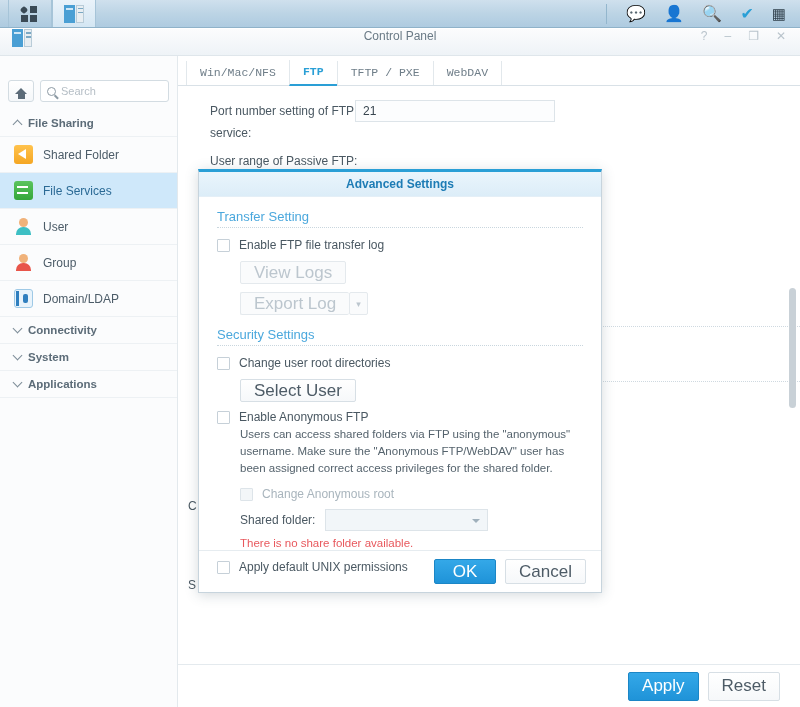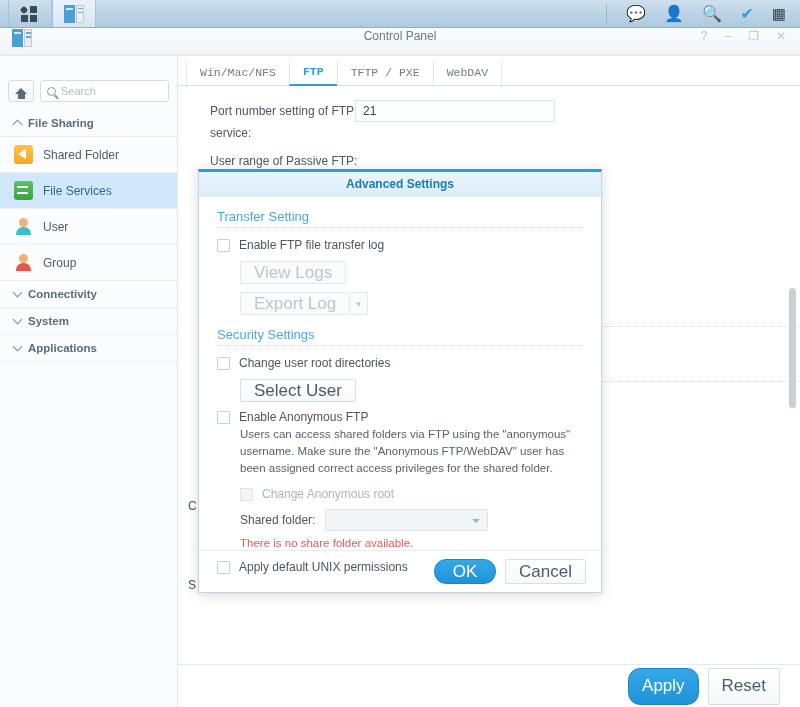--- a/index.html
+++ b/index.html
@@ -176,37 +176,36 @@
     display:inline-flex; align-items:center; justify-content:center;
     height:23px; padding:0 13px; font-size:17px;
     border:1px solid #d7dfe5; border-radius:2px;
     background:linear-gradient(to bottom,#ffffff,#f6f8fa); color:#4d5b66;
     font-family:"Liberation Sans", sans-serif; cursor:default;
   }
   .btn.disabled { color:#bcc6ce; background:#fafbfc; border-color:#e4e9ed; }
   .btn.primary {
     background:linear-gradient(to bottom,#34a8e8,#1f93d8); border-color:#1b86c6;
     color:#fff;
-    border-radius:12px;
   }
 
   .chk {
     width:13px; height:13px; border:1px solid #c6d0d8; background:#fff;
     flex-shrink:0; border-radius:1px;
   }
   .chk.disabled { border-color:#dde4e9; background:#f3f6f8; }
 
   
   #footer {
     position:absolute; left:0; bottom:0; width:100%; height:43px;
     border-top:1px solid #e4eaee; background:#fff;
     display:flex; align-items:center; justify-content:flex-end; gap:9px;
     padding-right:20px;
   }
-  .btn.wide { min-width:66px; height:37px; }
+  .btn.wide { min-width:66px; height:29px; }
 
   
   #vscroll {
     position:absolute; right:4px; top:232px; width:7px; height:120px;
     background:#c9d1d7; border-radius:4px;
   }
 
   
   #overlay { position:absolute; left:0; top:0; width:800px; height:707px; }
   #dialog {
@@ -322,20 +321,24 @@
         <span>File Services</span>
       </div>
       <div class="side-item">
         <span class="si-ico ico-user"></span>
         <span>User</span>
       </div>
       <div class="side-item">
         <span class="si-ico ico-group"></span>
         <span>Group</span>
       </div>
+      <div class="side-item">
+        <span class="si-ico ico-domain"></span>
+        <span>Domain/LDAP</span>
+      </div>
 
       <div class="side-group">
         <span class="chev down"></span>
         <span>Connectivity</span>
       </div>
       <div class="side-group">
         <span class="chev down"></span>
         <span>System</span>
       </div>
       <div class="side-group">

